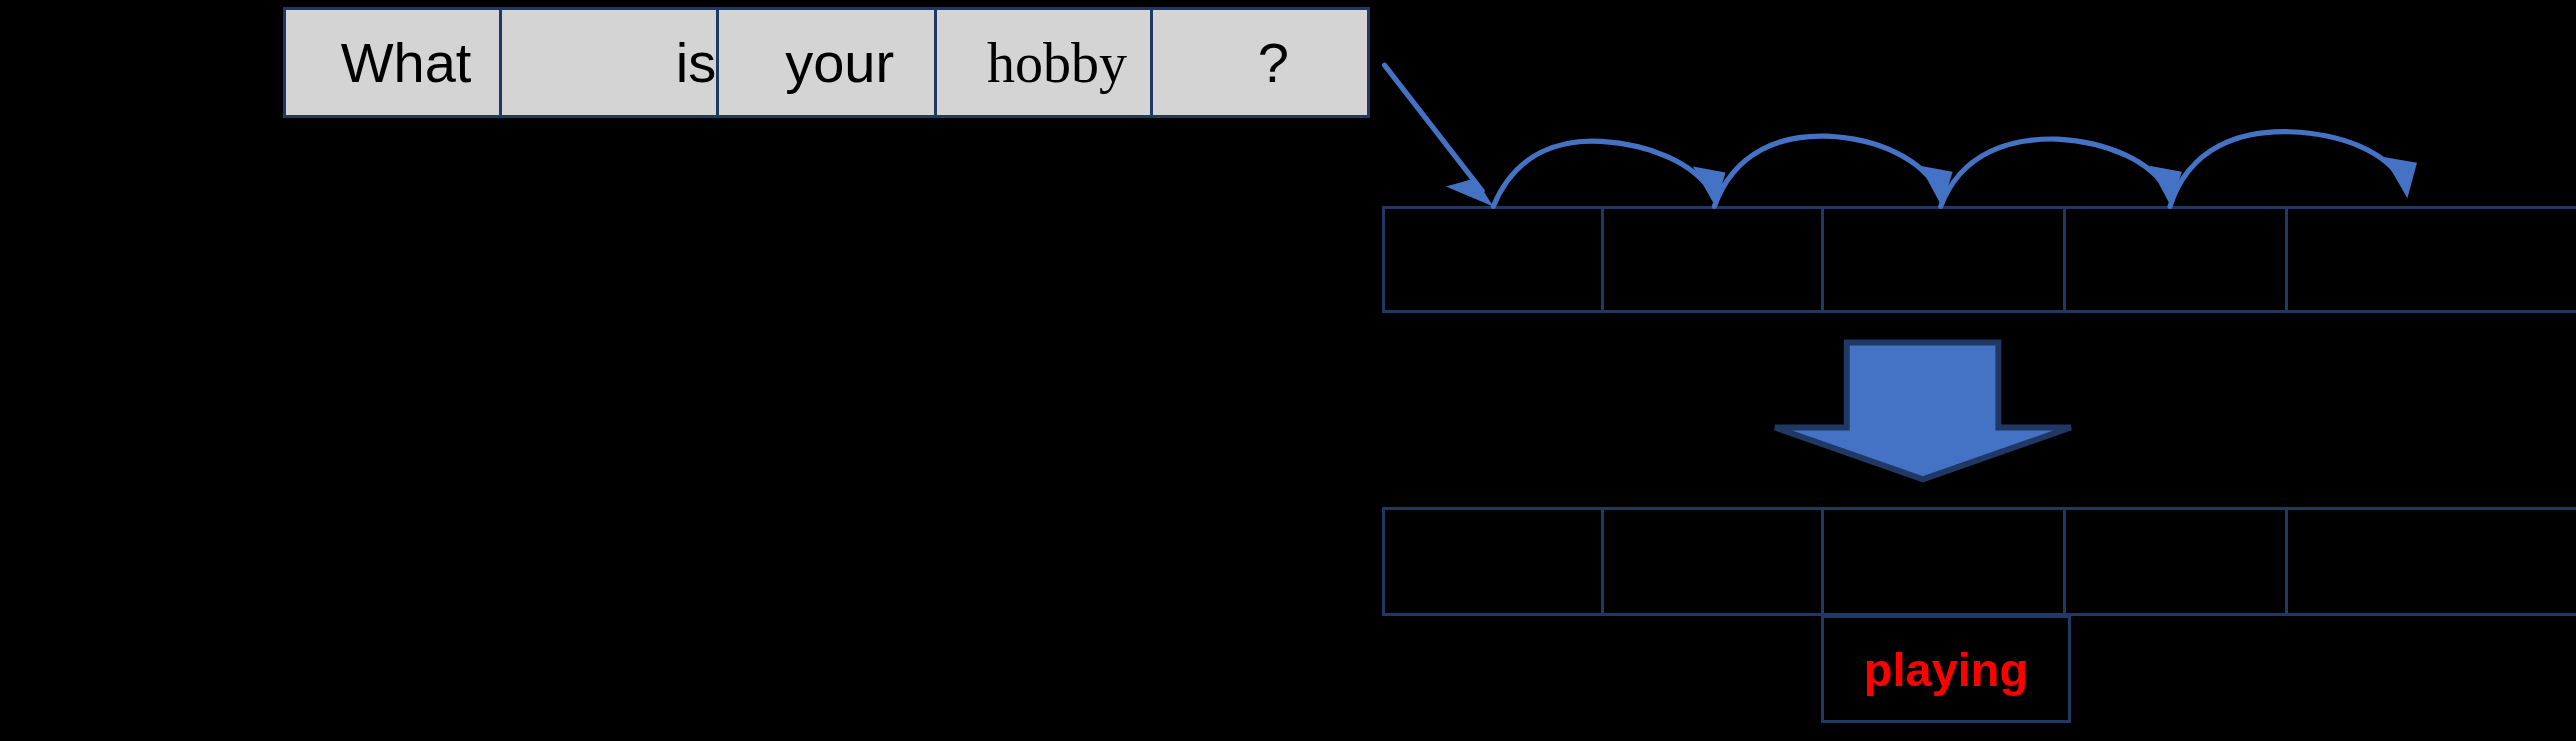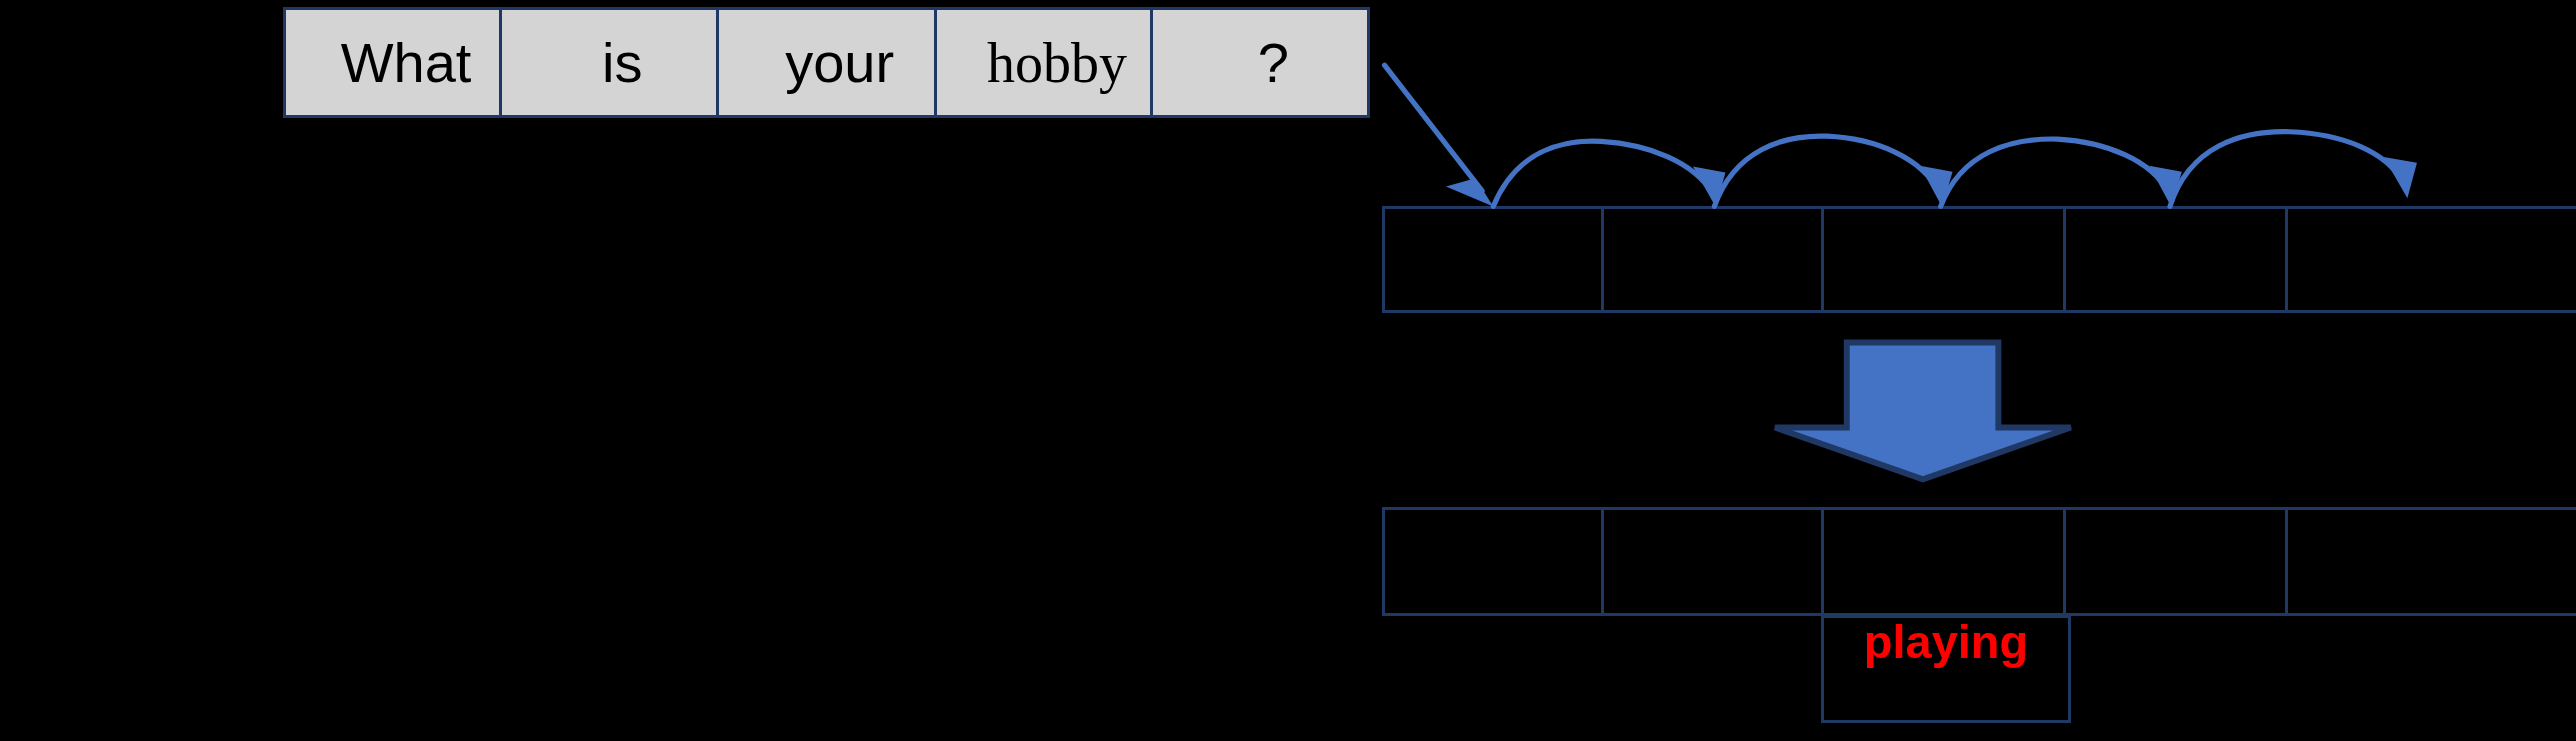--- a/index.html
+++ b/index.html
@@ -43,21 +43,21 @@
     top: 7.4px;
     height: 111px;
   }
   #source-row .cell {
     background: #D4D4D4;
     color: #000000;
     font-size: 56px;
     line-height: 1;
   }
   #source-row .cell.c0 { width: 220px; }
-  #source-row .cell.c1 { width: 220px; }
+  #source-row .cell.c1 { width: 220px; justify-content: flex-end; }
   #source-row .cell.c2 { width: 222px; text-align: right; }
   #source-row .cell.c3 { width: 220px; font-family: Liberation Serif, serif; }
   #source-row .cell.c4 { width: 220px; }
 
   
   #encoder-row {
     left: 1382px;
     top: 206px;
     height: 107px;
   }
@@ -89,21 +89,21 @@
   #output-cell {
     position: absolute;
     left: 1821px;
     top: 615px;
     width: 250px;
     height: 108px;
     box-sizing: border-box;
     border: 3.7px solid #1F3864;
     background: #000000;
     display: flex;
-    align-items: flex-start;
+    align-items: center;
     justify-content: center;
     color: #FF0000;
     font-size: 47px;
     font-weight: bold;
     line-height: 1;
     white-space: nowrap;
   }
 
   
   .overlay {

